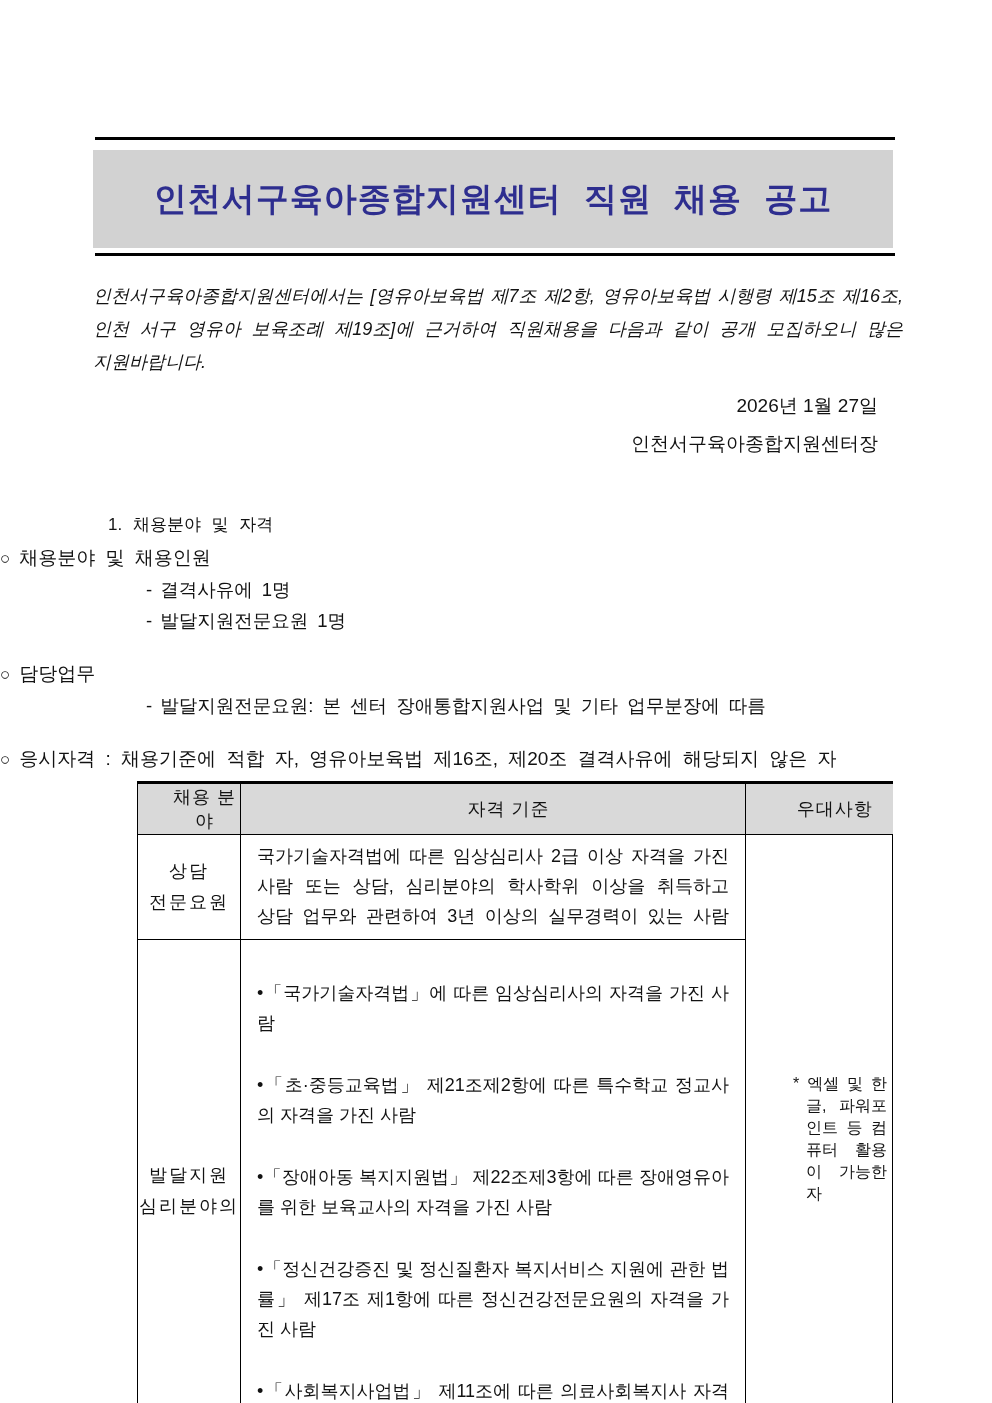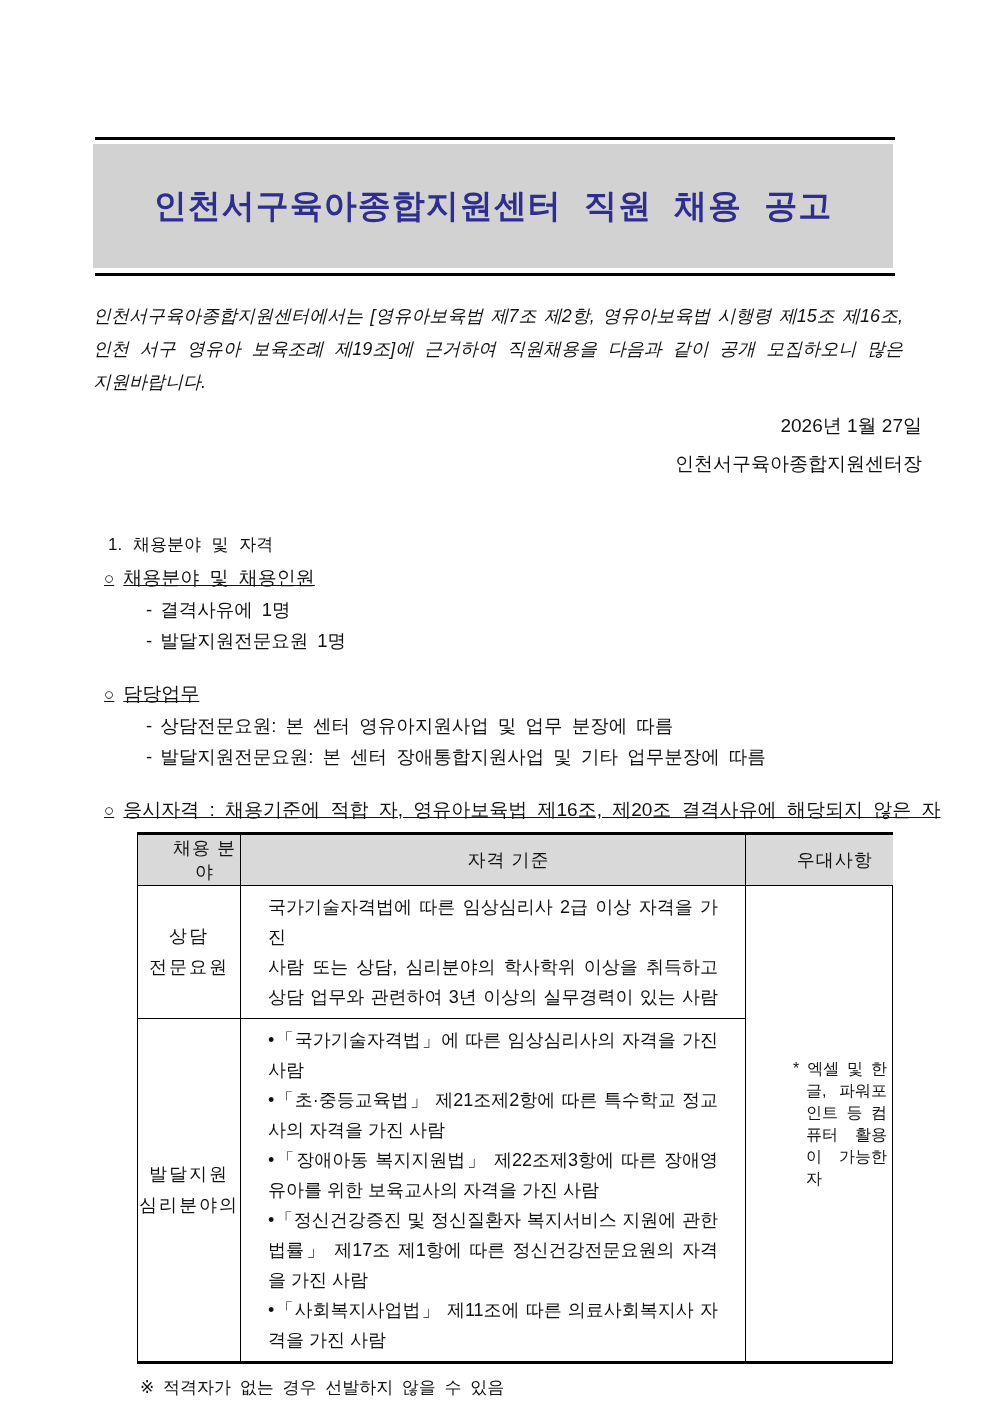--- a/index.html
+++ b/index.html
@@ -5,60 +5,60 @@
   html,body{margin:0;padding:0;}
   body{
     width:992px;height:1403px;background:#ffffff;overflow:hidden;
     font-family:"Liberation Sans","DejaVu Sans",sans-serif;
     color:#121212;
   }
   
   .rule{height:0;border-top:3px solid #000;width:800px;margin-left:95px;}
   .rule-top{margin-top:137px;}
   .banner{
-    margin-left:93px;margin-top:4px;width:800px;height:124px;
+    margin-left:93px;margin-top:10px;width:800px;height:98px;
     background:#d2d2d2;display:flex;align-items:center;justify-content:center;
   }
   .banner-title{
     font-size:33px;font-weight:bold;color:#2e2e8f;
     letter-spacing:1px;word-spacing:12px;white-space:nowrap;
   }
   .rule-bottom{margin-top:5px;}
   
   .intro{margin:24px 89px 0 93px;font-size:18px;line-height:33px;font-style:italic;}
   .intro-line{text-align:justify;text-align-last:justify;}
   .intro-line.last{text-align:justify;text-align-last:left;}
   
-  .date-block{margin-right:70px;margin-top:8px;text-align:right;font-size:19px;line-height:38px;}
+  .date-block{margin-right:114px;margin-top:8px;text-align:right;font-size:19px;line-height:38px;}
   
   .sec-heading{margin:46px 0 0 108px;font-size:17px;line-height:31px;word-spacing:6px;white-space:nowrap;}
-  .circ{margin-left:104px;margin-top:2px;font-size:19px;line-height:31px;word-spacing:5px;white-space:nowrap;text-decoration:underline;}
+  .circ{margin-top:2px;font-size:19px;line-height:31px;word-spacing:5px;white-space:nowrap;}
   .circ .marker{font-size:17px;margin-right:9px;}
   .circ.gap{margin-top:22px;}
   .dash{margin-left:146px;font-size:18.5px;line-height:31px;word-spacing:4px;white-space:nowrap;}
   .dash .marker{margin-right:8px;}
   
   table.tbl{
     margin:6px 0 0 137px;width:755px;table-layout:fixed;
     border-collapse:collapse;font-size:18px;
     border-top:3px solid #000;border-bottom:3px solid #000;
   }
   table.tbl td{border:1.5px solid #000;}
   td.hdr{
     height:46px;background:#d9d9d9;text-align:center;vertical-align:middle;
     font-size:18px;letter-spacing:1px;padding-left:32px;
   }
   td.hdr.no-right{border-right:none;}
   td.field{
     text-align:center;vertical-align:middle;white-space:pre-line;
     line-height:31px;letter-spacing:2px;
   }
-  td.criteria{padding:6px 27px;line-height:30px;vertical-align:top;}
+  td.criteria{padding:6px 16px;line-height:30px;vertical-align:top;}
   td.criteria .crit-line{text-align:justify;text-align-last:justify;}
-  td.criteria .bullet-line{text-align:justify;}
+  td.criteria .bullet-line{text-align:justify;margin-top:32px;}
   tr.r1 td{height:92px;}
   tr.r2 td{height:236px;}
   td.pref{
     border-right:none;border-top:none;border-bottom:none;
     vertical-align:middle;padding:4px 5px 4px 7px;
     font-size:16px;line-height:22px;
   }
   .pref-text{padding-left:13px;text-indent:-13px;text-align:justify;margin-left:40px;}
   
   .footnote{margin:12px 0 0 140px;font-size:17px;word-spacing:4px;white-space:nowrap;}
@@ -92,23 +92,20 @@
   </div>
   <div class="dash">
     <span class="marker">-</span><span>결격사유에 1명</span>
   </div>
   <div class="dash">
     <span class="marker">-</span><span>발달지원전문요원 1명</span>
   </div>
 
   <div class="circ gap">
     <span class="marker">○</span><span>담당업무</span>
-  </div>
-  <div class="dash">
-    <span class="marker">-</span><span>상담전문요원: 본 센터 영유아지원사업 및 업무 분장에 따름</span>
   </div>
   <div class="dash">
     <span class="marker">-</span><span>발달지원전문요원: 본 센터 장애통합지원사업 및 기타 업무분장에 따름</span>
   </div>
 
   <div class="circ gap">
     <span class="marker">○</span><span>응시자격 : 채용기준에 적합 자, 영유아보육법 제16조, 제20조 결격사유에 해당되지 않은 자</span>
   </div>
 
   <table class="tbl">

